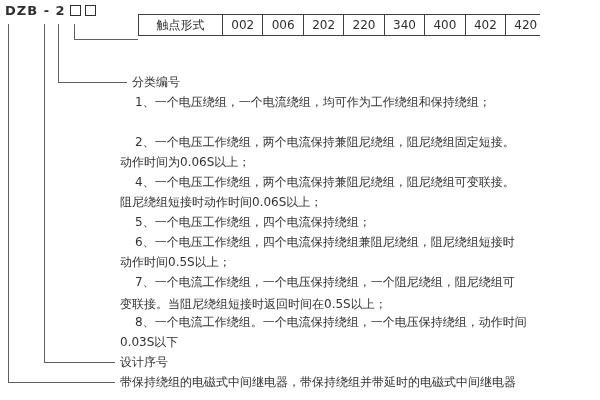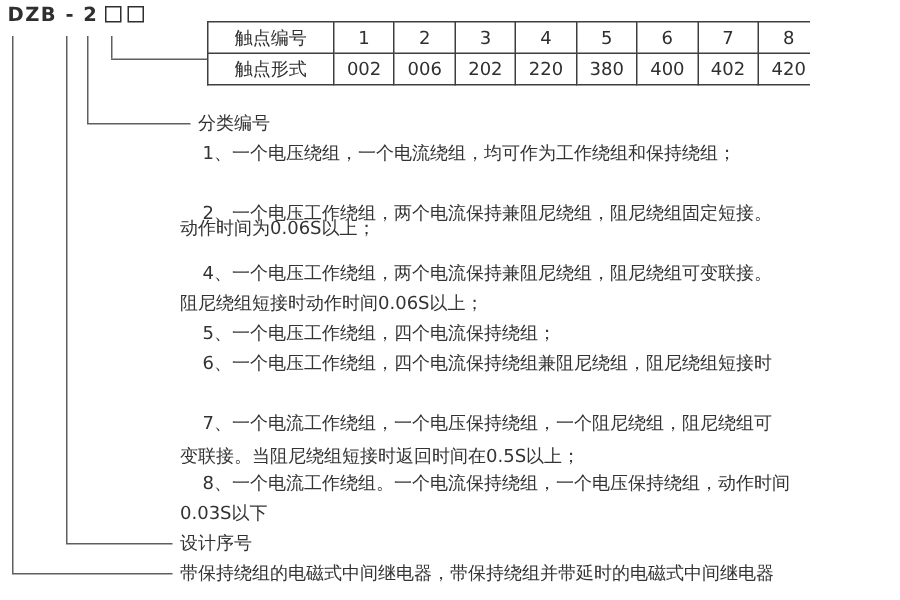--- a/index.html
+++ b/index.html
@@ -73,55 +73,44 @@
         <col>
         <col>
         <col>
         <col>
         <col>
         <col>
         <col>
         <col>
     </colgroup>
     <tbody>
-        <tr>
-      <td class="rowlabel">触点编号</td>
-      <td>1</td>
-      <td>2</td>
-      <td>3</td>
-      <td>4</td>
-      <td>5</td>
-      <td>6</td>
-      <td>7</td>
-      <td>8</td>
-      <td>9</td>
-    </tr>
     <tr>
       <td class="rowlabel">触点形式</td>
       <td>002</td>
       <td>006</td>
       <td>202</td>
       <td>220</td>
-      <td>380</td>
+      <td>340</td>
       <td>400</td>
       <td>402</td>
       <td>420</td>
       <td>600</td>
     </tr>
   </tbody>
     </table>
 
   <div class="tline title" style="top:75px;">分类编号</div>
   <div class="tline item" style="top:95px;">1、一个电压绕组，一个电流绕组，均可作为工作绕组和保持绕组；</div>
   <div class="tline item" style="top:135px;">2、一个电压工作绕组，两个电流保持兼阻尼绕组，阻尼绕组固定短接。</div>
-  <div class="tline cont" style="top:145px;">动作时间为0.06S以上；</div>
+  <div class="tline cont" style="top:155px;">动作时间为0.06S以上；</div>
   <div class="tline item" style="top:175px;">4、一个电压工作绕组，两个电流保持兼阻尼绕组，阻尼绕组可变联接。</div>
   <div class="tline cont" style="top:195px;">阻尼绕组短接时动作时间0.06S以上；</div>
   <div class="tline item" style="top:215px;">5、一个电压工作绕组，四个电流保持绕组；</div>
   <div class="tline item" style="top:235px;">6、一个电压工作绕组，四个电流保持绕组兼阻尼绕组，阻尼绕组短接时</div>
+  <div class="tline cont" style="top:255px;">动作时间0.5S以上；</div>
   <div class="tline item" style="top:275px;">7、一个电流工作绕组，一个电压保持绕组，一个阻尼绕组，阻尼绕组可</div>
   <div class="tline cont" style="top:297px;">变联接。当阻尼绕组短接时返回时间在0.5S以上；</div>
   <div class="tline item" style="top:315px;">8、一个电流工作绕组。一个电流保持绕组，一个电压保持绕组，动作时间</div>
   <div class="tline cont" style="top:335px;">0.03S以下</div>
 
   <div class="tline cont" style="top:355px;">设计序号</div>
 
   <div class="tline cont" style="top:375px;">带保持绕组的电磁式中间继电器，带保持绕组并带延时的电磁式中间继电器</div>
 
 </div>

